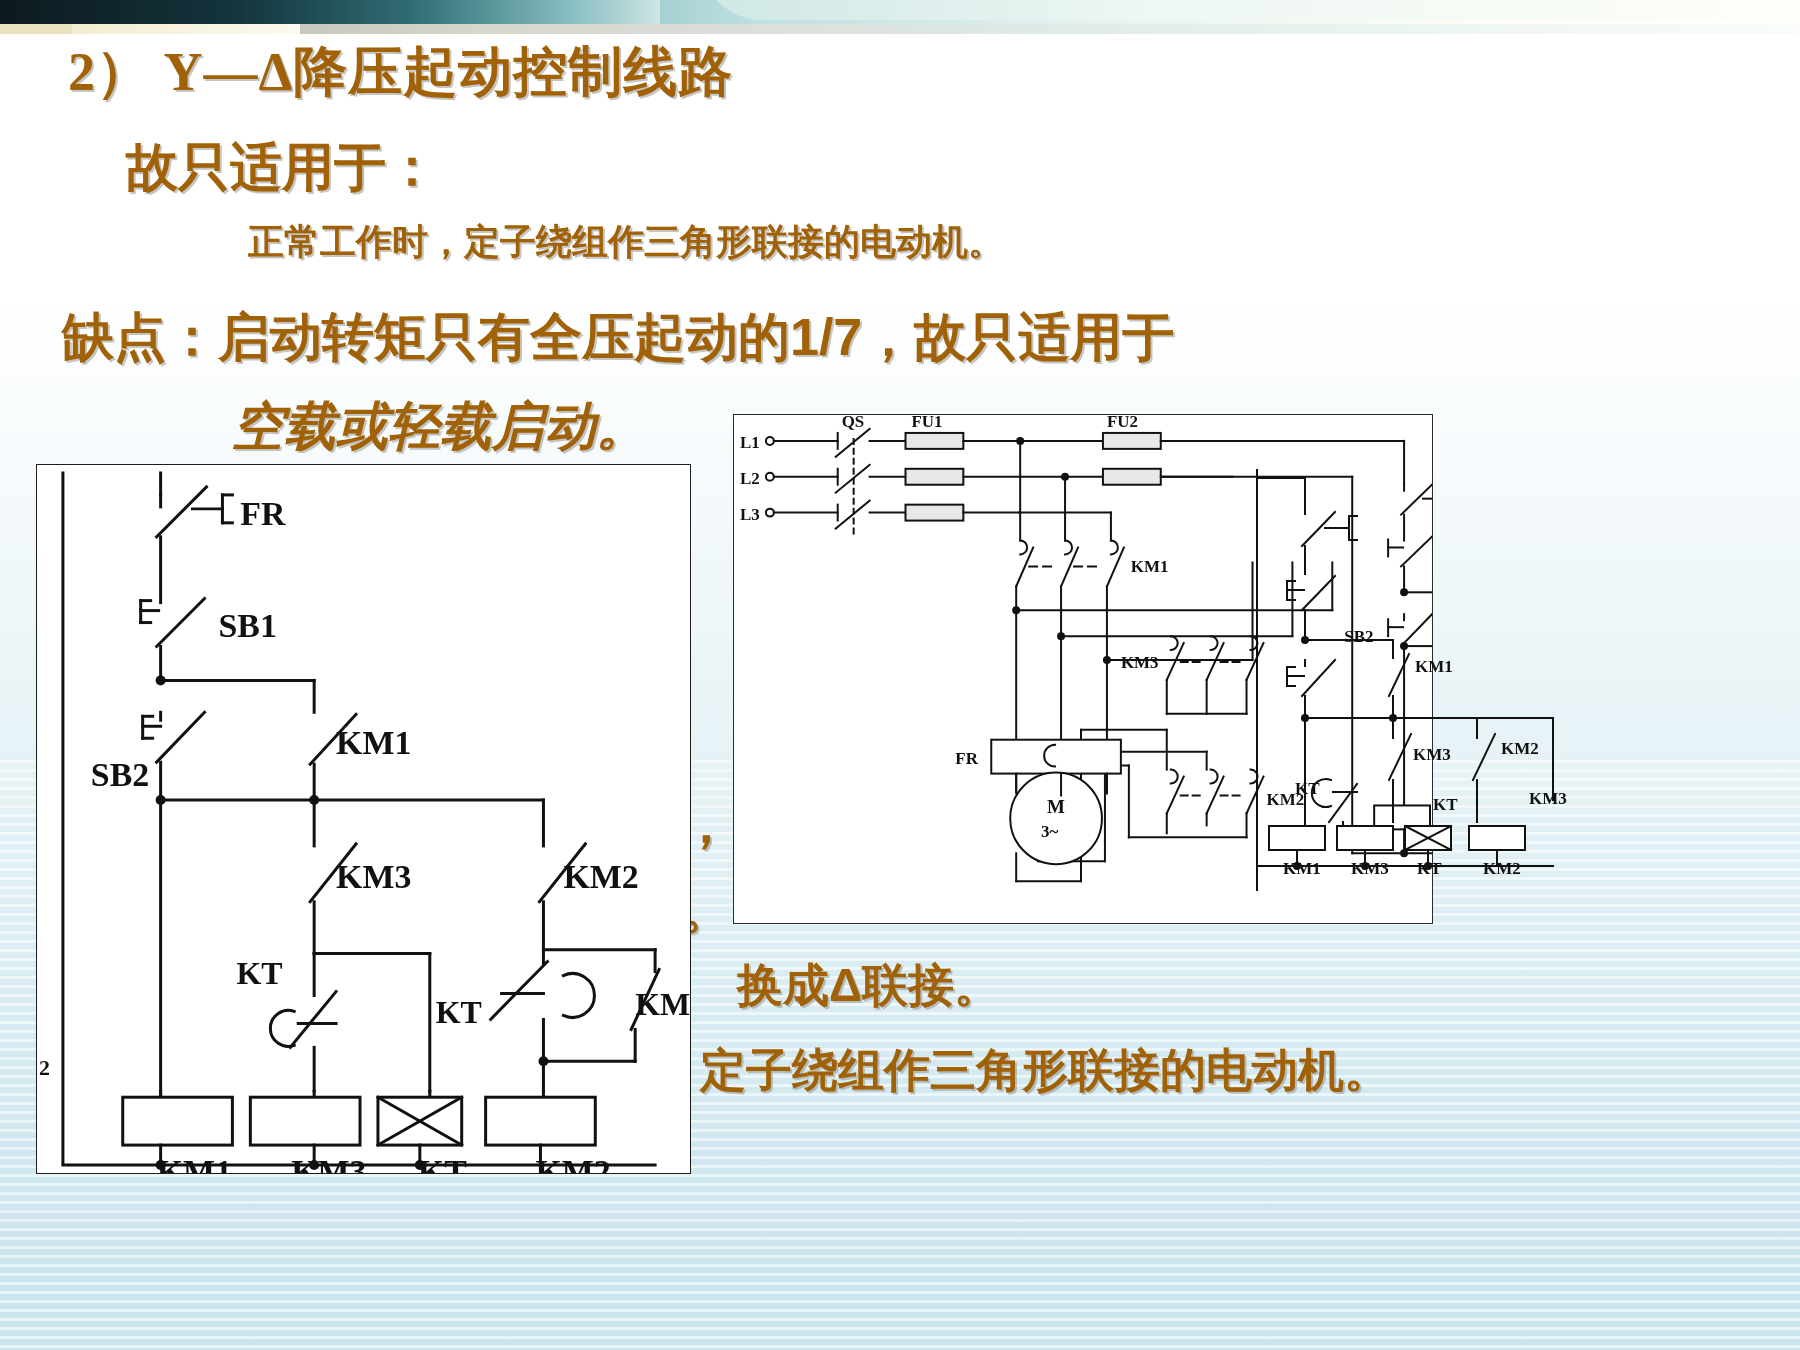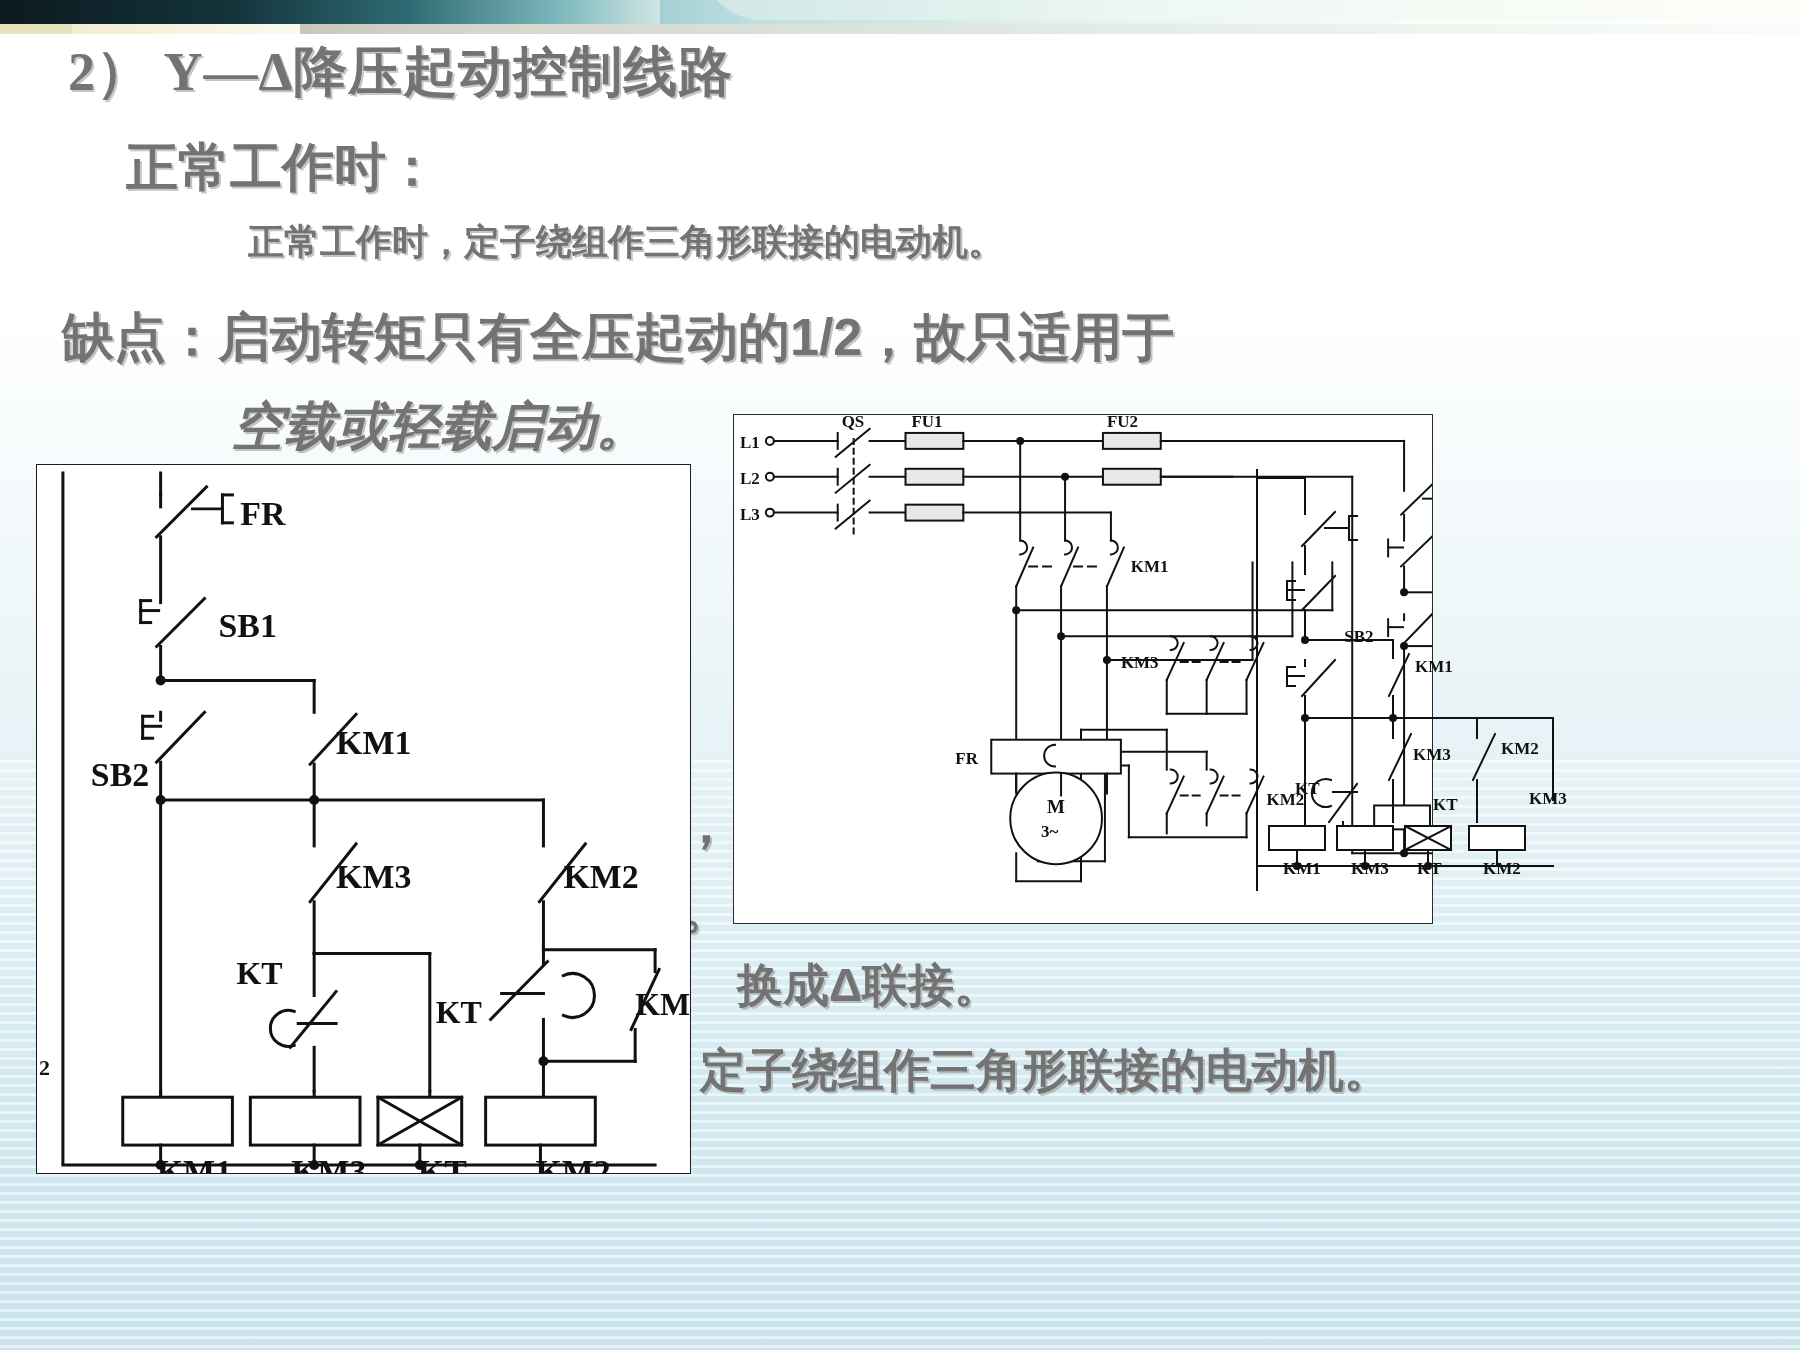--- a/index.html
+++ b/index.html
@@ -31,21 +31,21 @@
   .tb-curve2{position:absolute;left:700px;top:-42px;width:1140px;height:62px;
       border-radius:0 0 0 100px;
       background:linear-gradient(to right,#cfe7e6 0%,#eef7f3 40%,#fffff8 100%);}
   .tb-yellow{position:absolute;left:0;top:24px;width:300px;height:14px;
       background:linear-gradient(to right,#efe9c9 0%,#f6f2dd 55%,#fbfaf0 100%);}
   .tb-yellow2{position:absolute;left:0;top:24px;width:72px;height:14px;background:#e8e2bd;}
   .tb-grey{position:absolute;left:115px;top:24px;width:1685px;height:12px;
       background:linear-gradient(to right,#b9b9ae 0%,#d6d6cc 22%,#dfe9e6 55%,#eef6f3 80%,#f9fcfa 100%);}
 
   
-  .txt{position:absolute;color:#737373;font-weight:bold;white-space:nowrap;
+  .txt{position:absolute;color:#a16207;font-weight:bold;white-space:nowrap;
        font-family:"Liberation Sans", sans-serif;
        text-shadow:2px 2px 0 rgba(150,150,150,.55);}
   #line-title{left:68px;top:36px;font-size:54px;font-family:"Liberation Serif",serif;letter-spacing:1px;}
   #line-cond {left:126px;top:133px;font-size:52px;}
   #line-cond-body{left:248px;top:218px;font-size:36px;}
   #line-defect{left:62px;top:303px;font-size:52px;}
   #line-defect2{left:232px;top:392px;font-size:52px;font-style:italic;}
   #line-mid1{left:680px;top:790px;font-size:52px;}
   #line-mid2{left:680px;top:875px;font-size:52px;}
   #line-tail1{left:737px;top:955px;font-size:46px;}
@@ -67,23 +67,23 @@
 <div class="topband">
   <div class="tb-curve"></div>
   <div class="tb-curve2"></div>
   <div class="tb-dark"></div>
   <div class="tb-grey"></div>
   <div class="tb-yellow"></div>
   <div class="tb-yellow2"></div>
 </div>
 
 <div class="txt" id="line-title">2）  Y—Δ降压起动控制线路</div>
-<div class="txt" id="line-cond">正常工作时：</div>
+<div class="txt" id="line-cond">故只适用于：</div>
 <div class="txt" id="line-cond-body">正常工作时，定子绕组作三角形联接的电动机。</div>
-<div class="txt" id="line-defect">缺点：启动转矩只有全压起动的1/2，故只适用于</div>
+<div class="txt" id="line-defect">缺点：启动转矩只有全压起动的1/7，故只适用于</div>
 <div class="txt" id="line-defect2">空载或轻载启动。</div>
 <div class="txt" id="line-mid1">，</div>
 <div class="txt" id="line-mid2">。</div>
 <div class="txt" id="line-tail1">换成Δ联接。</div>
 <div class="txt" id="line-tail2">定子绕组作三角形联接的电动机。</div>
 
 <div class="fig" id="fig-control">
 <svg viewBox="0 0 655 710" preserveAspectRatio="none">
   <g stroke="#111" stroke-width="3" fill="none" stroke-linecap="square">
 

